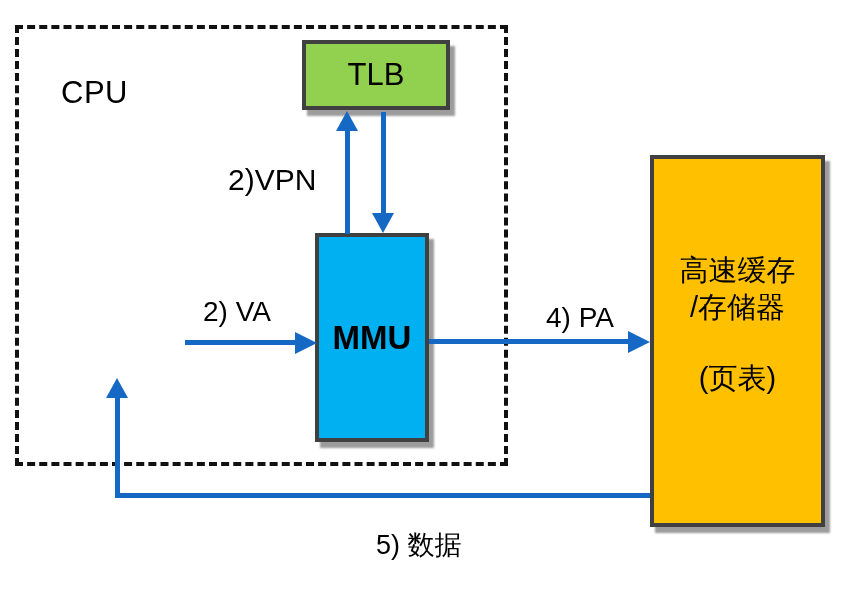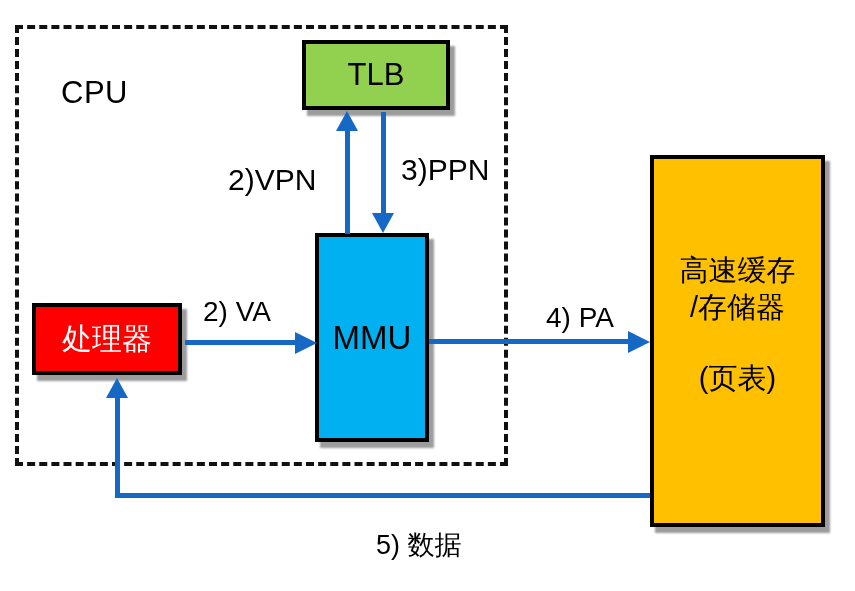--- a/index.html
+++ b/index.html
@@ -25,38 +25,39 @@
     position: absolute;
     left: 61px; top: 51px;
     font-size: 31px;
     letter-spacing: 0.5px;
     margin-top: 24px;
   }
   
   .node {
     position: absolute;
     box-sizing: border-box;
-    border: 4px solid #000000;
+    border: 4px solid #404040;
     box-shadow: 5px 6px 2px #9c9c9c;
     display: flex;
     align-items: center;
     justify-content: center;
     text-align: center;
   }
   .node-tlb {
     left: 302px; top: 40px;
     width: 148px; height: 70px;
     background: #92D050;
     font-size: 31px;
   }
   .node-mmu {
     left: 315px; top: 233px;
     width: 114px; height: 209px;
     background: #00B0F0;
     font-size: 33px;
+    font-weight: bold;
   }
   .node-processor {
     left: 32px; top: 303px;
     width: 150px; height: 72px;
     background: #FF0000;
     color: #ffffff;
     font-size: 30px;
   }
   .node-memory {
     left: 650px; top: 155px;
@@ -122,42 +123,38 @@
   <div class="cpu-label">CPU</div>
 
   <div class="node node-tlb">
     <span>TLB</span>
   </div>
 
   <div class="node node-mmu">
     <span>MMU</span>
   </div>
 
-  <div class="node node-processor">
-    <span>处理器</span>
-  </div>
 
   <div class="node node-memory">
     <span class="mem-line">高速缓存</span>
     <span class="mem-line">/存储器</span>
     <span class="mem-gap"></span>
     <span class="mem-line">(页表)</span>
   </div>
 
   <div class="shaft shaft-va"></div>
   <div class="head head-right head-va"></div>
   <div class="edge-label label-va">2) VA</div>
 
   <div class="shaft shaft-vpn"></div>
   <div class="head head-up head-vpn"></div>
   <div class="edge-label label-vpn">2)VPN</div>
 
   <div class="shaft shaft-ppn"></div>
   <div class="head head-down head-ppn"></div>
-  <div class="edge-label label-ppn">3)PPN</div>
 
   <div class="shaft shaft-pa"></div>
   <div class="head head-right head-pa"></div>
   <div class="edge-label label-pa">4) PA</div>
 
   <div class="shaft shaft-data-h"></div>
   <div class="shaft shaft-data-v"></div>
   <div class="head head-up head-data"></div>
   <div class="edge-label label-data">5) 数据</div>
 

